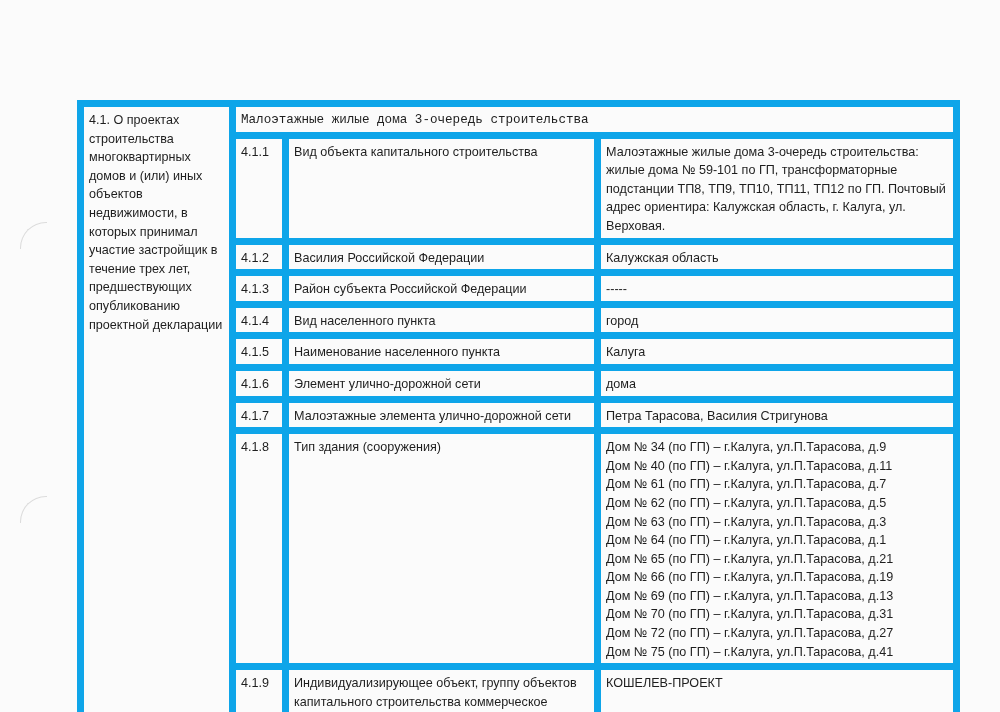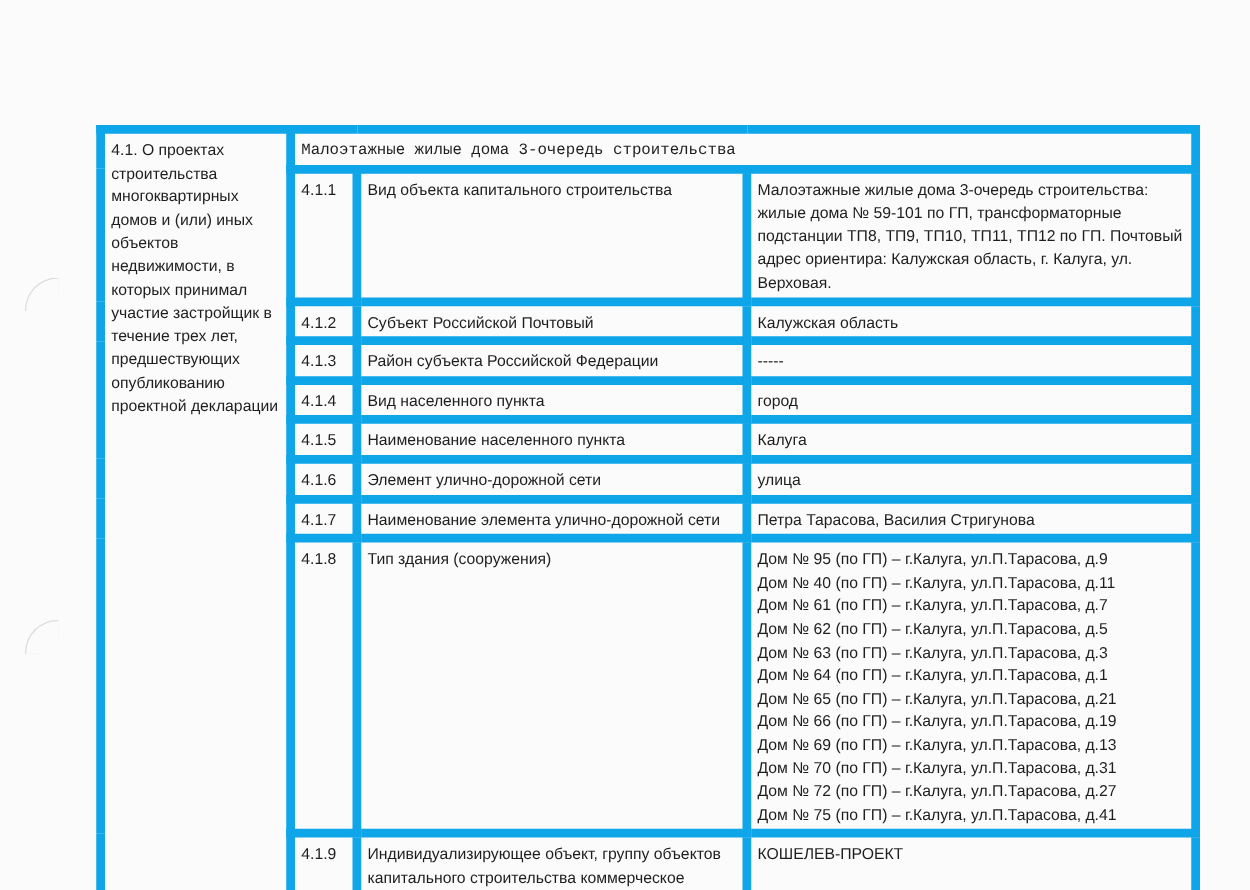--- a/index.html
+++ b/index.html
@@ -69,53 +69,53 @@
       <td rowspan="11">4.1. О проектах строительства многоквартирных домов и (или) иных объектов недвижимости, в которых принимал участие застройщик в течение трех лет, предшествующих опубликованию проектной декларации</td>
       <td colspan="3" class="sect-title">Малоэтажные жилые дома 3-очередь строительства</td>
     </tr>
     <tr>
       <td class="row-num">4.1.1</td>
       <td class="row-label">Вид объекта капитального строительства</td>
       <td class="row-value">Малоэтажные жилые дома 3-очередь строительства: жилые дома № 59-101 по ГП, трансформаторные подстанции ТП8, ТП9, ТП10, ТП11, ТП12 по ГП. Почтовый адрес ориентира: Калужская область, г. Калуга, ул. Верховая.</td>
     </tr>
     <tr>
       <td class="row-num">4.1.2</td>
-      <td class="row-label">Субъект Российской Почтовый</td>
+      <td class="row-label">Василия Российской Федерации</td>
       <td class="row-value">Калужская область</td>
     </tr>
     <tr>
       <td class="row-num">4.1.3</td>
       <td class="row-label">Район субъекта Российской Федерации</td>
       <td class="row-value">-----</td>
     </tr>
     <tr>
       <td class="row-num">4.1.4</td>
       <td class="row-label">Вид населенного пункта</td>
       <td class="row-value">город</td>
     </tr>
     <tr>
       <td class="row-num">4.1.5</td>
       <td class="row-label">Наименование населенного пункта</td>
       <td class="row-value">Калуга</td>
     </tr>
     <tr>
       <td class="row-num">4.1.6</td>
       <td class="row-label">Элемент улично-дорожной сети</td>
-      <td class="row-value">улица</td>
+      <td class="row-value">дома</td>
     </tr>
     <tr>
       <td class="row-num">4.1.7</td>
-      <td class="row-label">Наименование элемента улично-дорожной сети</td>
+      <td class="row-label">Малоэтажные элемента улично-дорожной сети</td>
       <td class="row-value">Петра Тарасова, Василия Стригунова</td>
     </tr>
     <tr>
       <td class="row-num">4.1.8</td>
       <td class="row-label">Тип здания (сооружения)</td>
       <td class="row-value house-list">
-        <div>Дом № 95 (по ГП) – г.Калуга, ул.П.Тарасова, д.9</div>
+        <div>Дом № 34 (по ГП) – г.Калуга, ул.П.Тарасова, д.9</div>
         <div>Дом № 40 (по ГП) – г.Калуга, ул.П.Тарасова, д.11</div>
         <div>Дом № 61 (по ГП) – г.Калуга, ул.П.Тарасова, д.7</div>
         <div>Дом № 62 (по ГП) – г.Калуга, ул.П.Тарасова, д.5</div>
         <div>Дом № 63 (по ГП) – г.Калуга, ул.П.Тарасова, д.3</div>
         <div>Дом № 64 (по ГП) – г.Калуга, ул.П.Тарасова, д.1</div>
         <div>Дом № 65 (по ГП) – г.Калуга, ул.П.Тарасова, д.21</div>
         <div>Дом № 66 (по ГП) – г.Калуга, ул.П.Тарасова, д.19</div>
         <div>Дом № 69 (по ГП) – г.Калуга, ул.П.Тарасова, д.13</div>
         <div>Дом № 70 (по ГП) – г.Калуга, ул.П.Тарасова, д.31</div>
         <div>Дом № 72 (по ГП) – г.Калуга, ул.П.Тарасова, д.27</div>

